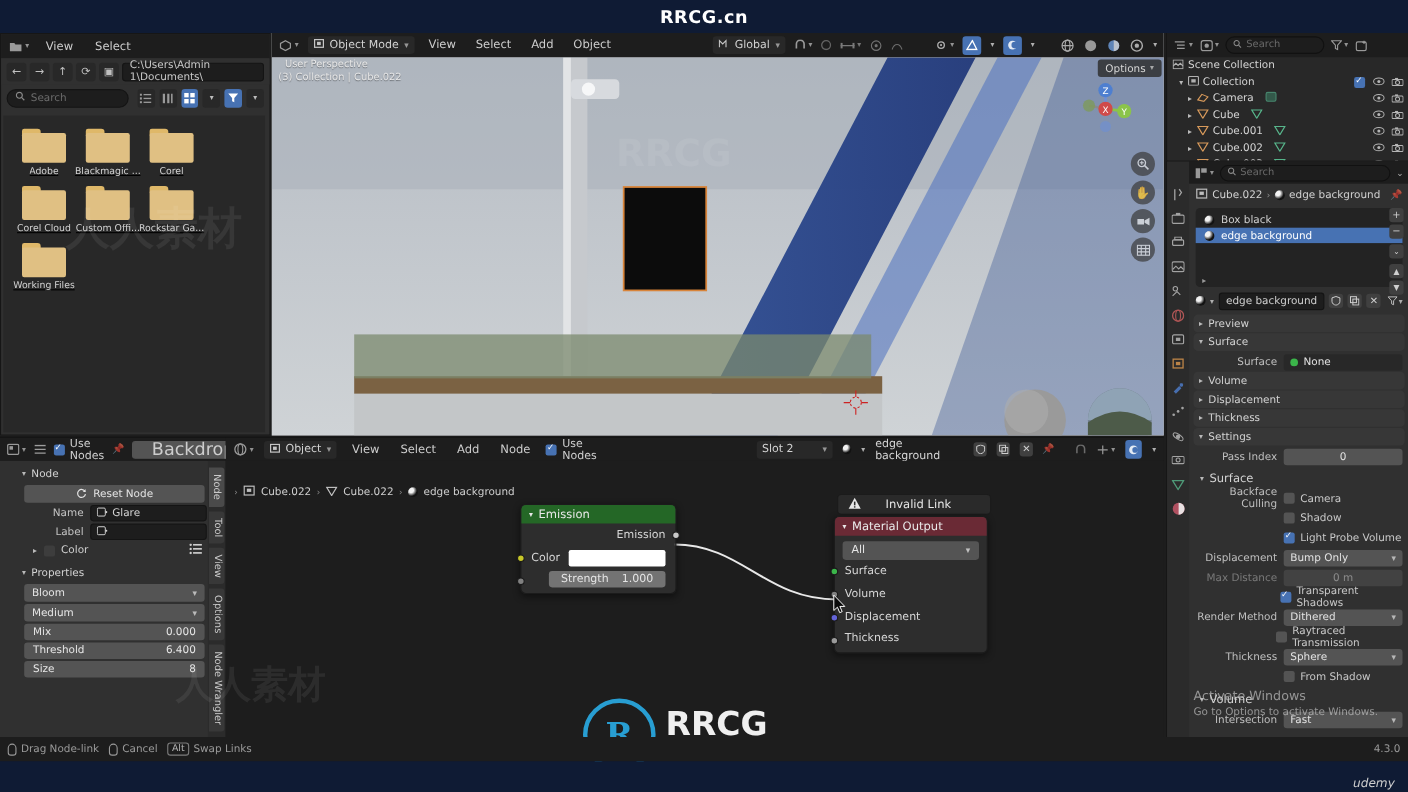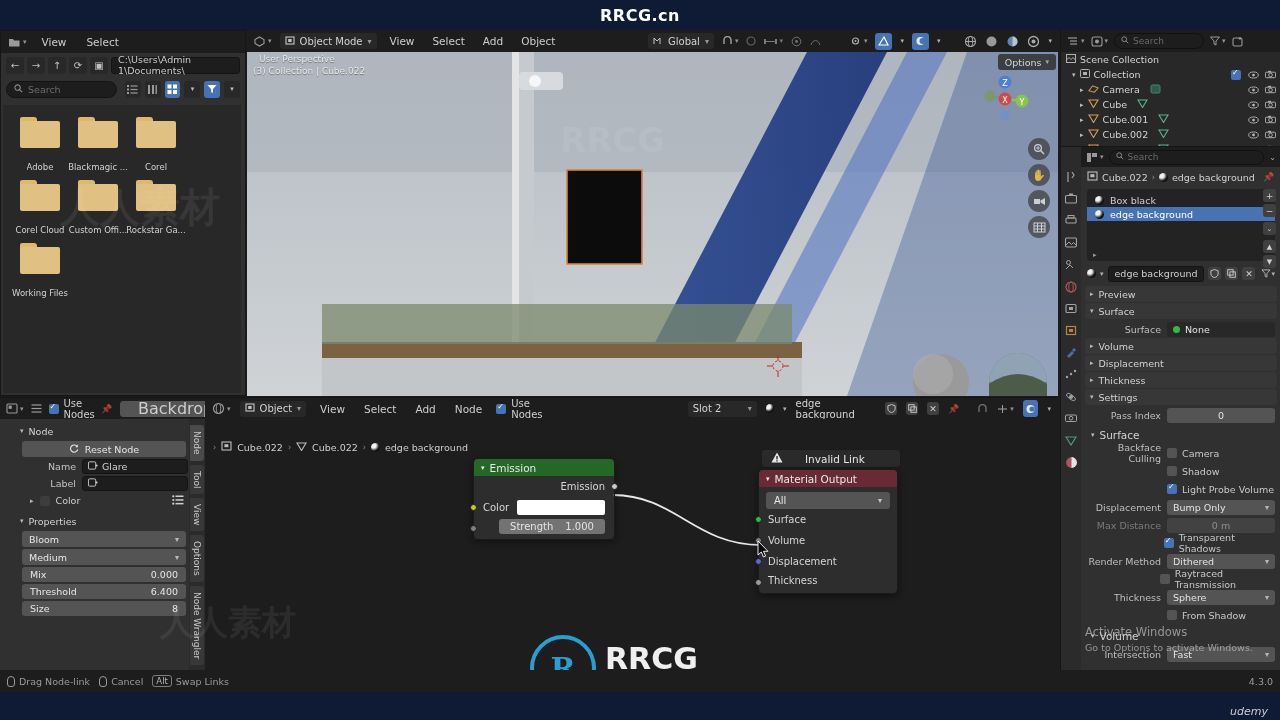--- a/index.html
+++ b/index.html
@@ -46,21 +46,21 @@
   #fb-searchbox { width:118px; height:17px; background:#1d1d1d; border-radius:9px;
                   display:flex; align-items:center; gap:5px; padding:0 7px; color:#6b6b6b;
                   font-size:9.5px; border:1px solid #141414; }
   .sqbtn { width:17px; height:17px; background:#282828; border-radius:3px; display:flex;
            align-items:center; justify-content:center; }
   .sqbtn.hl { background:#4772b3; }
   #fb-files { position:absolute; left:2px; top:74px; width:238px; height:288px;
               background:#282828; display:flex; flex-wrap:wrap; align-content:flex-start;
               padding:12px 0 0 8px; }
   .fileitem { width:58px; margin-bottom:8px; display:flex; flex-direction:column;
-              align-items:center; gap:14px; }
+              align-items:center; gap:3px;text-decoration:underline; }
   .folder { width:40px; height:31px; position:relative; }
   .folder .tab { position:absolute; left:0; top:0; width:17px; height:6px;
                  background:#dfb869; border-radius:2px 3px 0 0; }
   .folder .body { position:absolute; left:0; top:4px; width:40px; height:27px;
                   background:#e0c083; border-radius:2px; }
   .fname { font-size:8.5px; color:#d3d3d3; text-align:center; white-space:nowrap;
            overflow:hidden; }
 
   
   #viewport { position:absolute; left:247px; top:30px; width:811px; height:366px;

